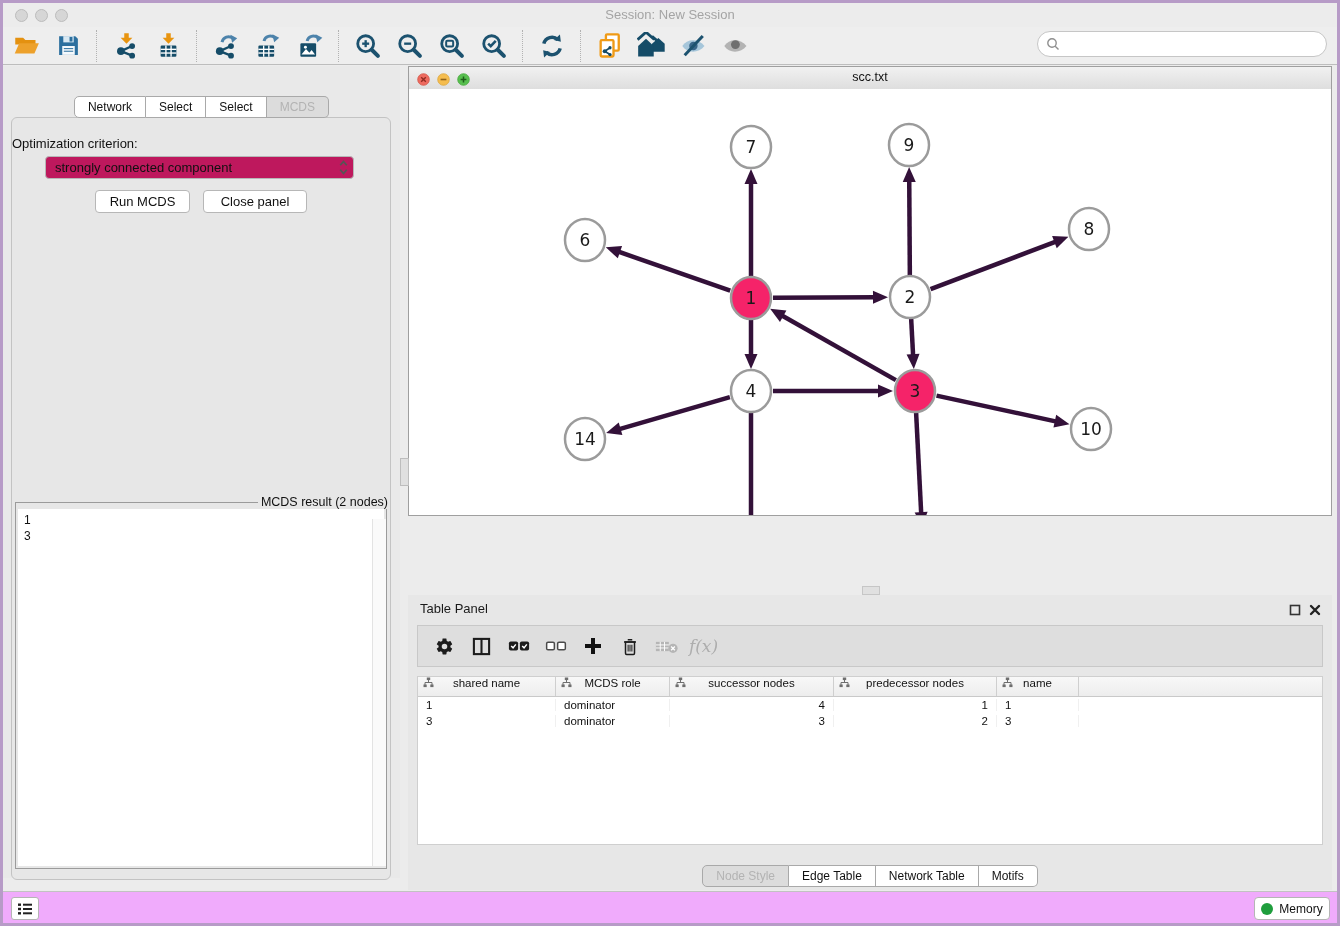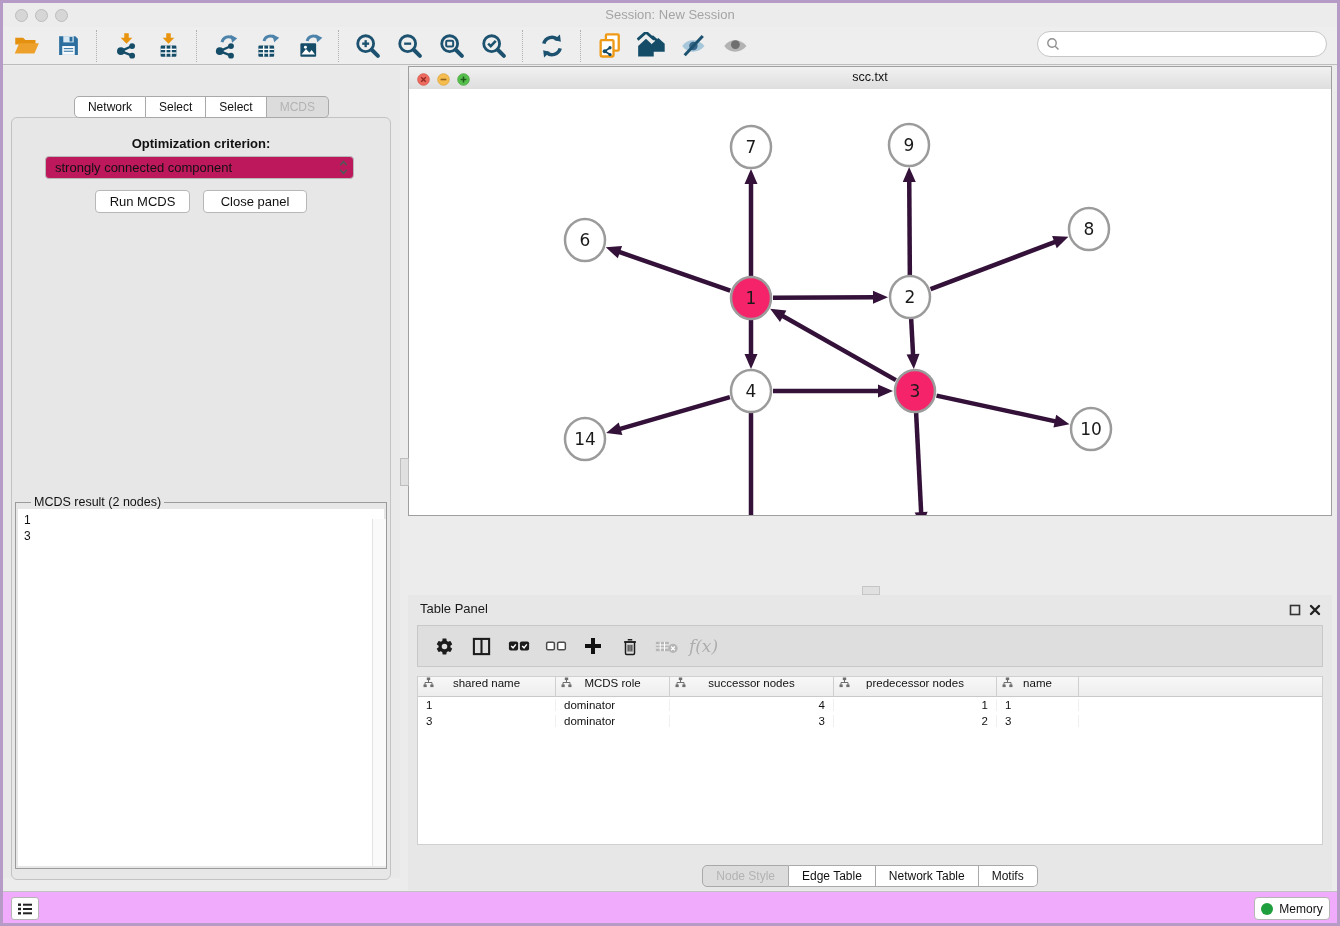--- a/index.html
+++ b/index.html
@@ -29,30 +29,30 @@
   .panel-title{position:absolute;left:12px;top:6px;font-size:13px;color:#1a1a1a;}
   .head-ic{position:absolute;top:7px;width:13px;height:13px;}
   .segbar{display:flex;}
   .cp-tabs{position:absolute;left:0;right:0;top:30px;justify-content:center;z-index:5;}
   .seg{border:1px solid #a9a9a9;border-left:none;background:#fff;padding:3px 13px;font-size:12px;color:#111;cursor:default;}
   .seg:first-child{border-left:1px solid #a9a9a9;border-radius:5px 0 0 5px;}
   .seg:last-child{border-radius:0 5px 5px 0;}
   .seg.sel{background:#dcdcdc;color:#b3b3b3;}
   .inner-panel{position:absolute;left:8px;right:9px;top:51px;height:761px;border:1px solid #c3c3c3;
                border-radius:6px;background:#e7e7e7;}
-  .opt-label{position:absolute;left:0;right:0;top:18px;text-align:center;font-size:13px;color:#111;font-weight:bold;}
+  .opt-label{position:absolute;left:0;right:0;top:18px;font-size:13px;color:#111;}
   .dropdown{position:absolute;left:33px;width:309px;top:38px;height:23px;background:#be185d;border:1px solid #b7b7b7;
             border-radius:4px;display:flex;align-items:center;box-sizing:border-box;}
   .dropdown .dval{flex:1;font-size:13px;padding-left:9px;color:#111;}
   .dropdown .stepper{width:16px;display:flex;justify-content:center;margin-right:2px;}
   .btn{position:absolute;top:72px;height:23px;background:#fff;border:1px solid #b7b7b7;border-radius:4px;
        font-size:13px;color:#111;display:flex;align-items:center;justify-content:center;box-sizing:border-box;}
   .result-fs{position:absolute;left:3px;width:372px;top:377px;height:374px;border:1px solid #9b9b9b;
              margin:0;padding:0;box-sizing:border-box;}
-  .result-fs legend{font-size:12.5px;margin-left:15px;padding:0 3px;color:#111;}
+  .result-fs legend{font-size:12.5px;margin-left:5px;padding:0 3px;color:#111;text-align:right;}
   .result-list{position:absolute;left:2px;right:2px;top:0px;bottom:2px;background:#fff;overflow:hidden;}
   .vscroll{position:absolute;right:0;top:0;bottom:0;width:13px;background:#fafafa;border-left:1px solid #e3e3e3;}
   .result-line{font-size:12px;color:#111;padding-left:6px;line-height:16px;}
 
   
   .vgrip{position:absolute;left:400px;top:458px;width:7px;height:26px;border:1px solid #bdbdbd;background:#e0e0e0;z-index:6;}
   .hgrip{position:absolute;left:862px;top:586px;width:16px;height:7px;border:1px solid #c6c6c6;background:#e0e0e0;z-index:6;}
 
   
   .net-window{position:absolute;left:408px;top:66px;width:924px;height:450px;border:1px solid #9f9f9f;

